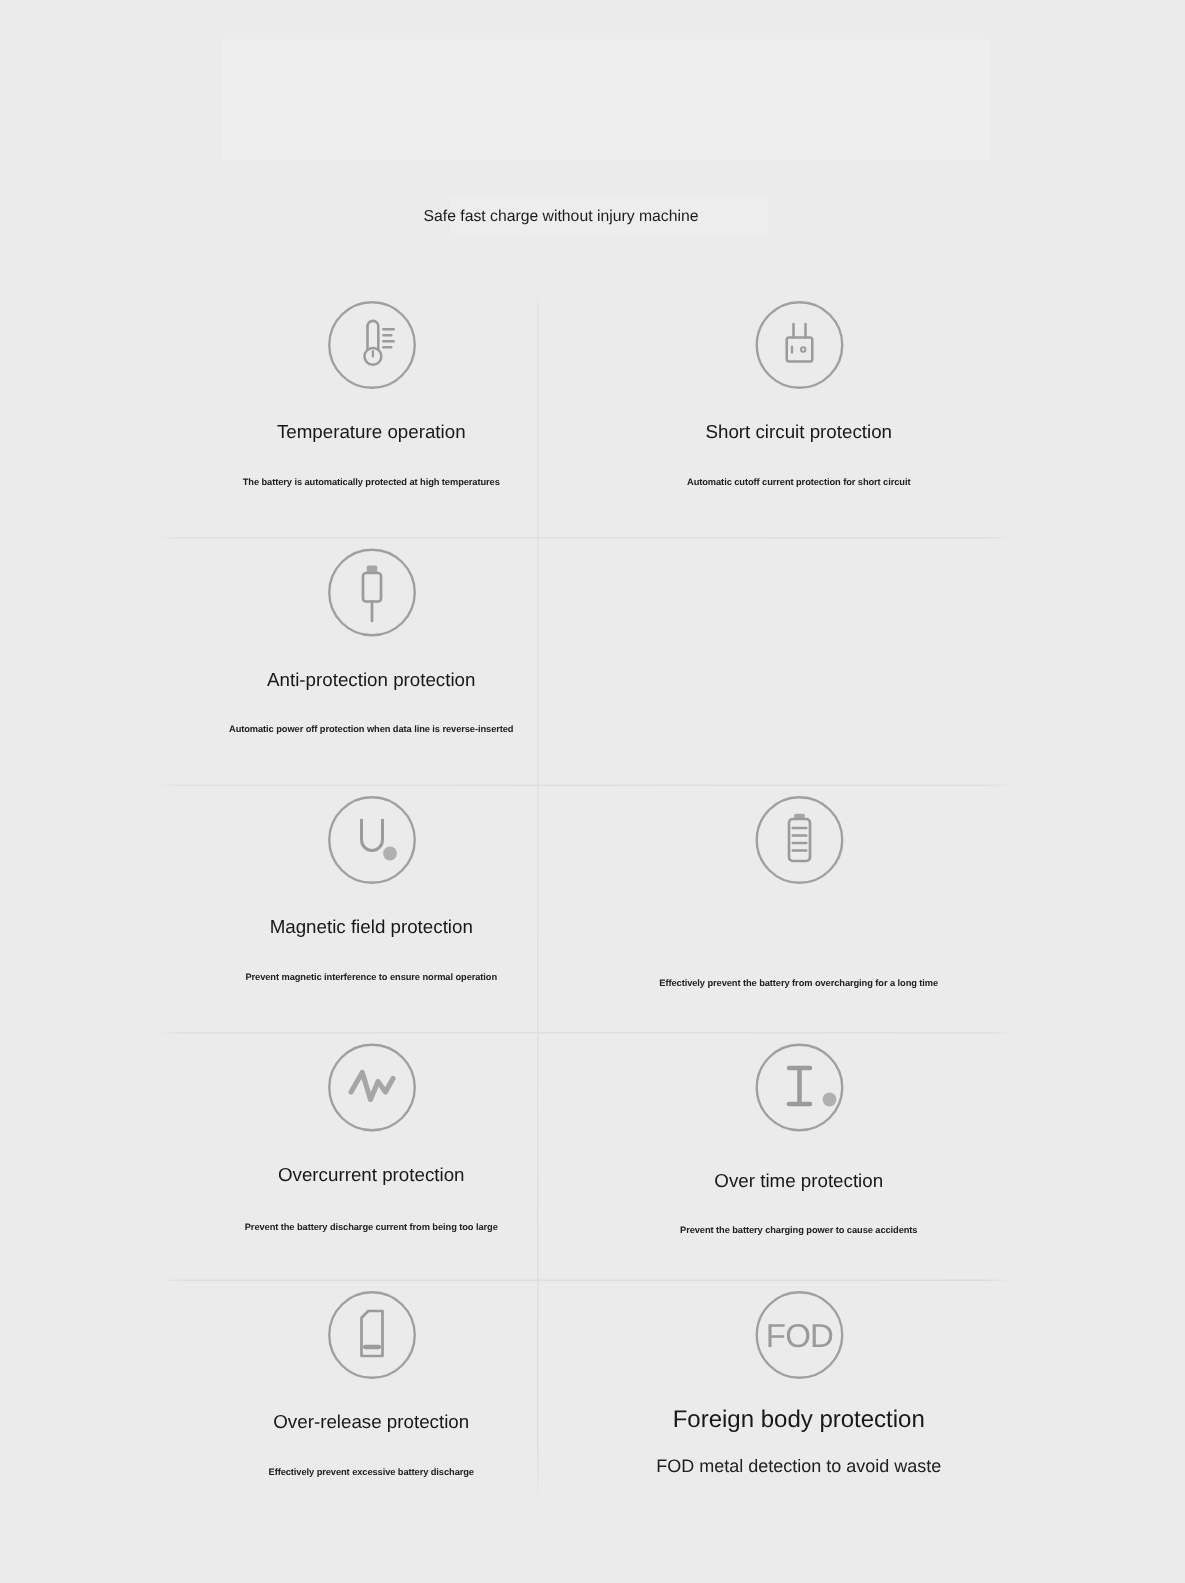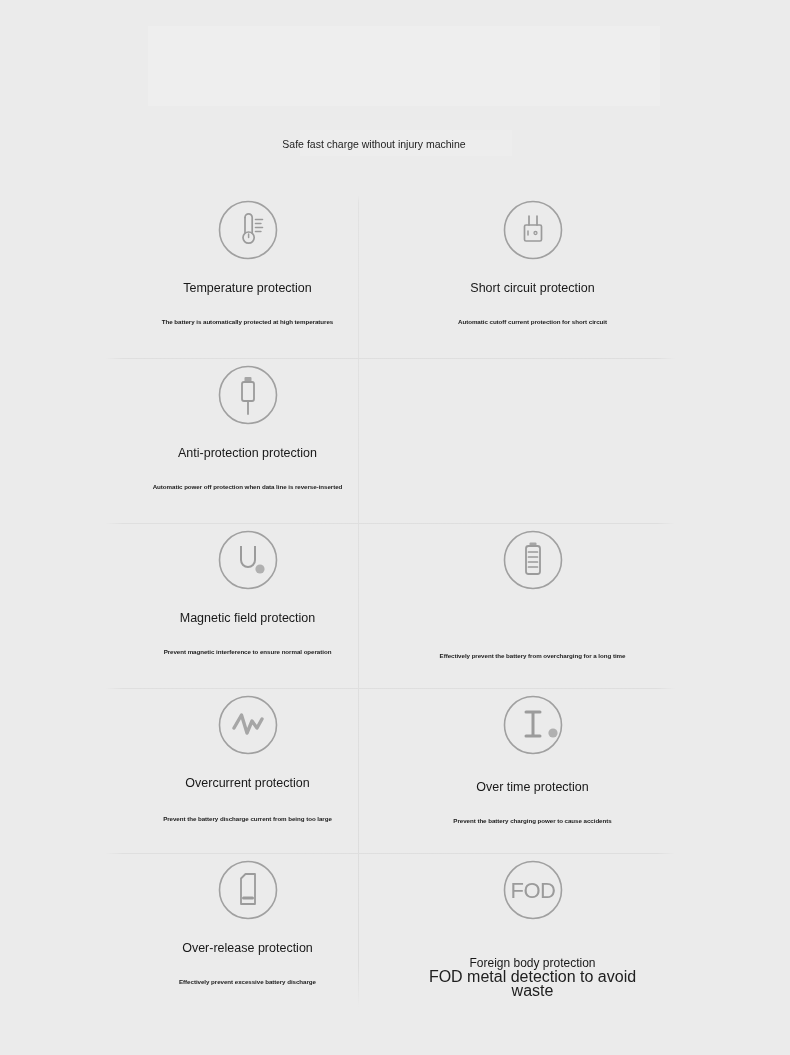--- a/index.html
+++ b/index.html
@@ -148,24 +148,24 @@
     text-align: center;
     font-size: 6.2px;
     font-weight: 700;
     color: #202020;
     line-height: 9.5px;
     padding: 0 22px;
     box-sizing: border-box;
     letter-spacing: -0.05px;
   }
   
-  .cell.fod .cell-title { top: 101px; font-size: 12px; }
+  .cell.fod .cell-title { top: 84px; font-size: 16px; }
   .cell.fod .cell-desc {
     top: 115px;
-    font-size: 16px;
+    font-size: 12px;
     font-weight: 400;
     letter-spacing: 0;
     line-height: 14px;
   }
   
   .cell.one-line .cell-title { top: 90px; }
   .cell.one-line .cell-desc { top: 126px; }
   .cell.ov .cell-desc { top: 134px; }
   .cell.oc .cell-desc { top: 124px; }
 </style>
@@ -192,21 +192,21 @@
       <div class="icon-wrap">
         <svg viewBox="0 0 64 64">
           <circle cx="32" cy="32" r="28.5" fill="none" stroke="#a0a0a0" stroke-width="1.6"></circle>
           <path d="M29 19.5a3.6 3.6 0 0 1 7.2 0v15.2" fill="none" stroke="#9b9b9b" stroke-width="1.7" stroke-linecap="round"></path>
           <path d="M29 19.5v15.2" fill="none" stroke="#9b9b9b" stroke-width="1.7" stroke-linecap="round"></path>
           <circle cx="32.6" cy="39.6" r="5.6" fill="none" stroke="#9b9b9b" stroke-width="1.7"></circle>
           <path d="M32.6 36v3.6" stroke="#9b9b9b" stroke-width="1.5" stroke-linecap="round"></path>
           <path d="M39.5 21.5h7M39.5 25.5h5.4M39.5 29.5h7M39.5 33.5h5.4" stroke="#9b9b9b" stroke-width="1.6" stroke-linecap="round"></path>
         </svg>
       </div>
-      <div class="cell-title">Temperature protection</div>
+      <div class="cell-title">Temperature operation</div>
       <div class="cell-desc">The battery is automatically protected at high temperatures</div>
     </div>
 
     <div class="cell">
       <div class="icon-wrap">
         <svg viewBox="0 0 64 64">
           <circle cx="32" cy="32" r="28.5" fill="none" stroke="#a0a0a0" stroke-width="1.6"></circle>
           <rect x="23.5" y="27" width="17" height="16" rx="1.5" fill="none" stroke="#9b9b9b" stroke-width="1.7"></rect>
           <path d="M28 27v-9M36 27v-9" stroke="#9b9b9b" stroke-width="1.7" stroke-linecap="round"></path>
           <path d="M27 33v4" stroke="#9b9b9b" stroke-width="1.5" stroke-linecap="round"></path>

